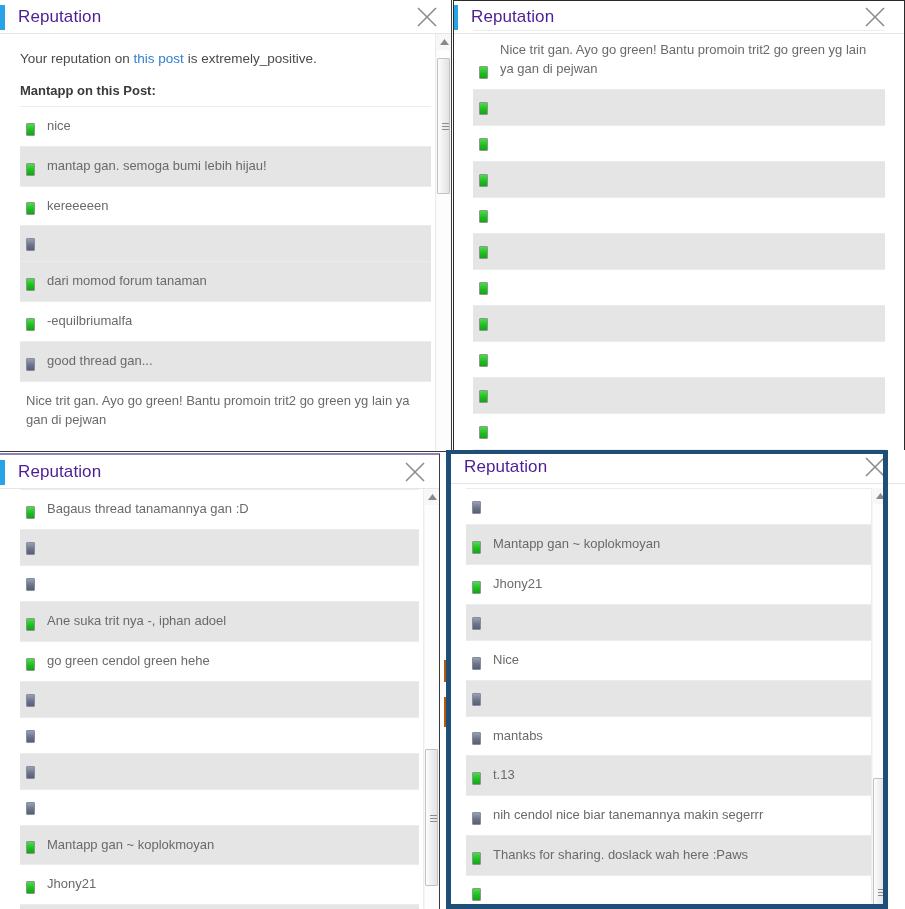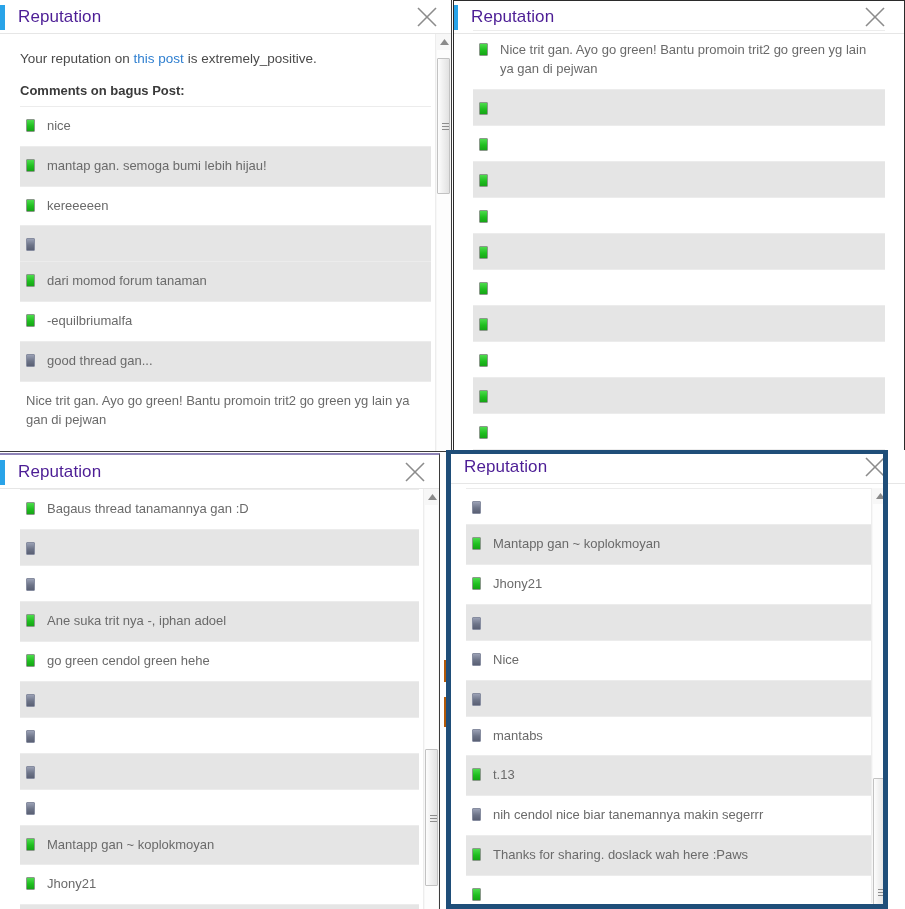--- a/index.html
+++ b/index.html
@@ -85,21 +85,21 @@
   .subhead {
     font-size: 13px;
     font-weight: 700;
     color: #3a3a3a;
     padding: 14px 20px 8px 20px;
   }
 
   .rep-list { padding: 0 20px 0 20px; }
   .rep-row {
     display: flex;
-    align-items: flex-start;
+    align-items: flex-end;
     gap: 12px;
     padding: 10px 8px 10px 6px;
     border-top: 1px solid #ececec;
     min-height: 34px;
   }
   .rep-row.alt { background: #e5e5e5; }
   .rep-row.first { border-top: 1px solid #ececec; }
 
   .badge {
     flex: 0 0 auto;
@@ -201,21 +201,21 @@
         <svg width="24" height="24" viewBox="0 0 24 24">
           <line x1="3" y1="3" x2="21" y2="21" stroke="#8c8c8c" stroke-width="1.6"></line>
           <line x1="21" y1="3" x2="3" y2="21" stroke="#8c8c8c" stroke-width="1.6"></line>
         </svg>
       </div>
     </div>
     <div class="panel-body">
       <div class="intro">
         <span>Your reputation on </span><a href="#">this post</a><span> is extremely_positive.</span>
       </div>
-      <div class="subhead">Comments on bagus Post:</div>
+      <div class="subhead">Mantapp on this Post:</div>
       <div class="rep-list" id="list-tl">
           <div class="rep-row first">
             <span class="badge green"></span>
             <span class="rep-text">nice</span>
           </div>
           <div class="rep-row alt">
             <span class="badge green"></span>
             <span class="rep-text">mantap gan. semoga bumi lebih hijau!</span>
           </div>
           <div class="rep-row">

